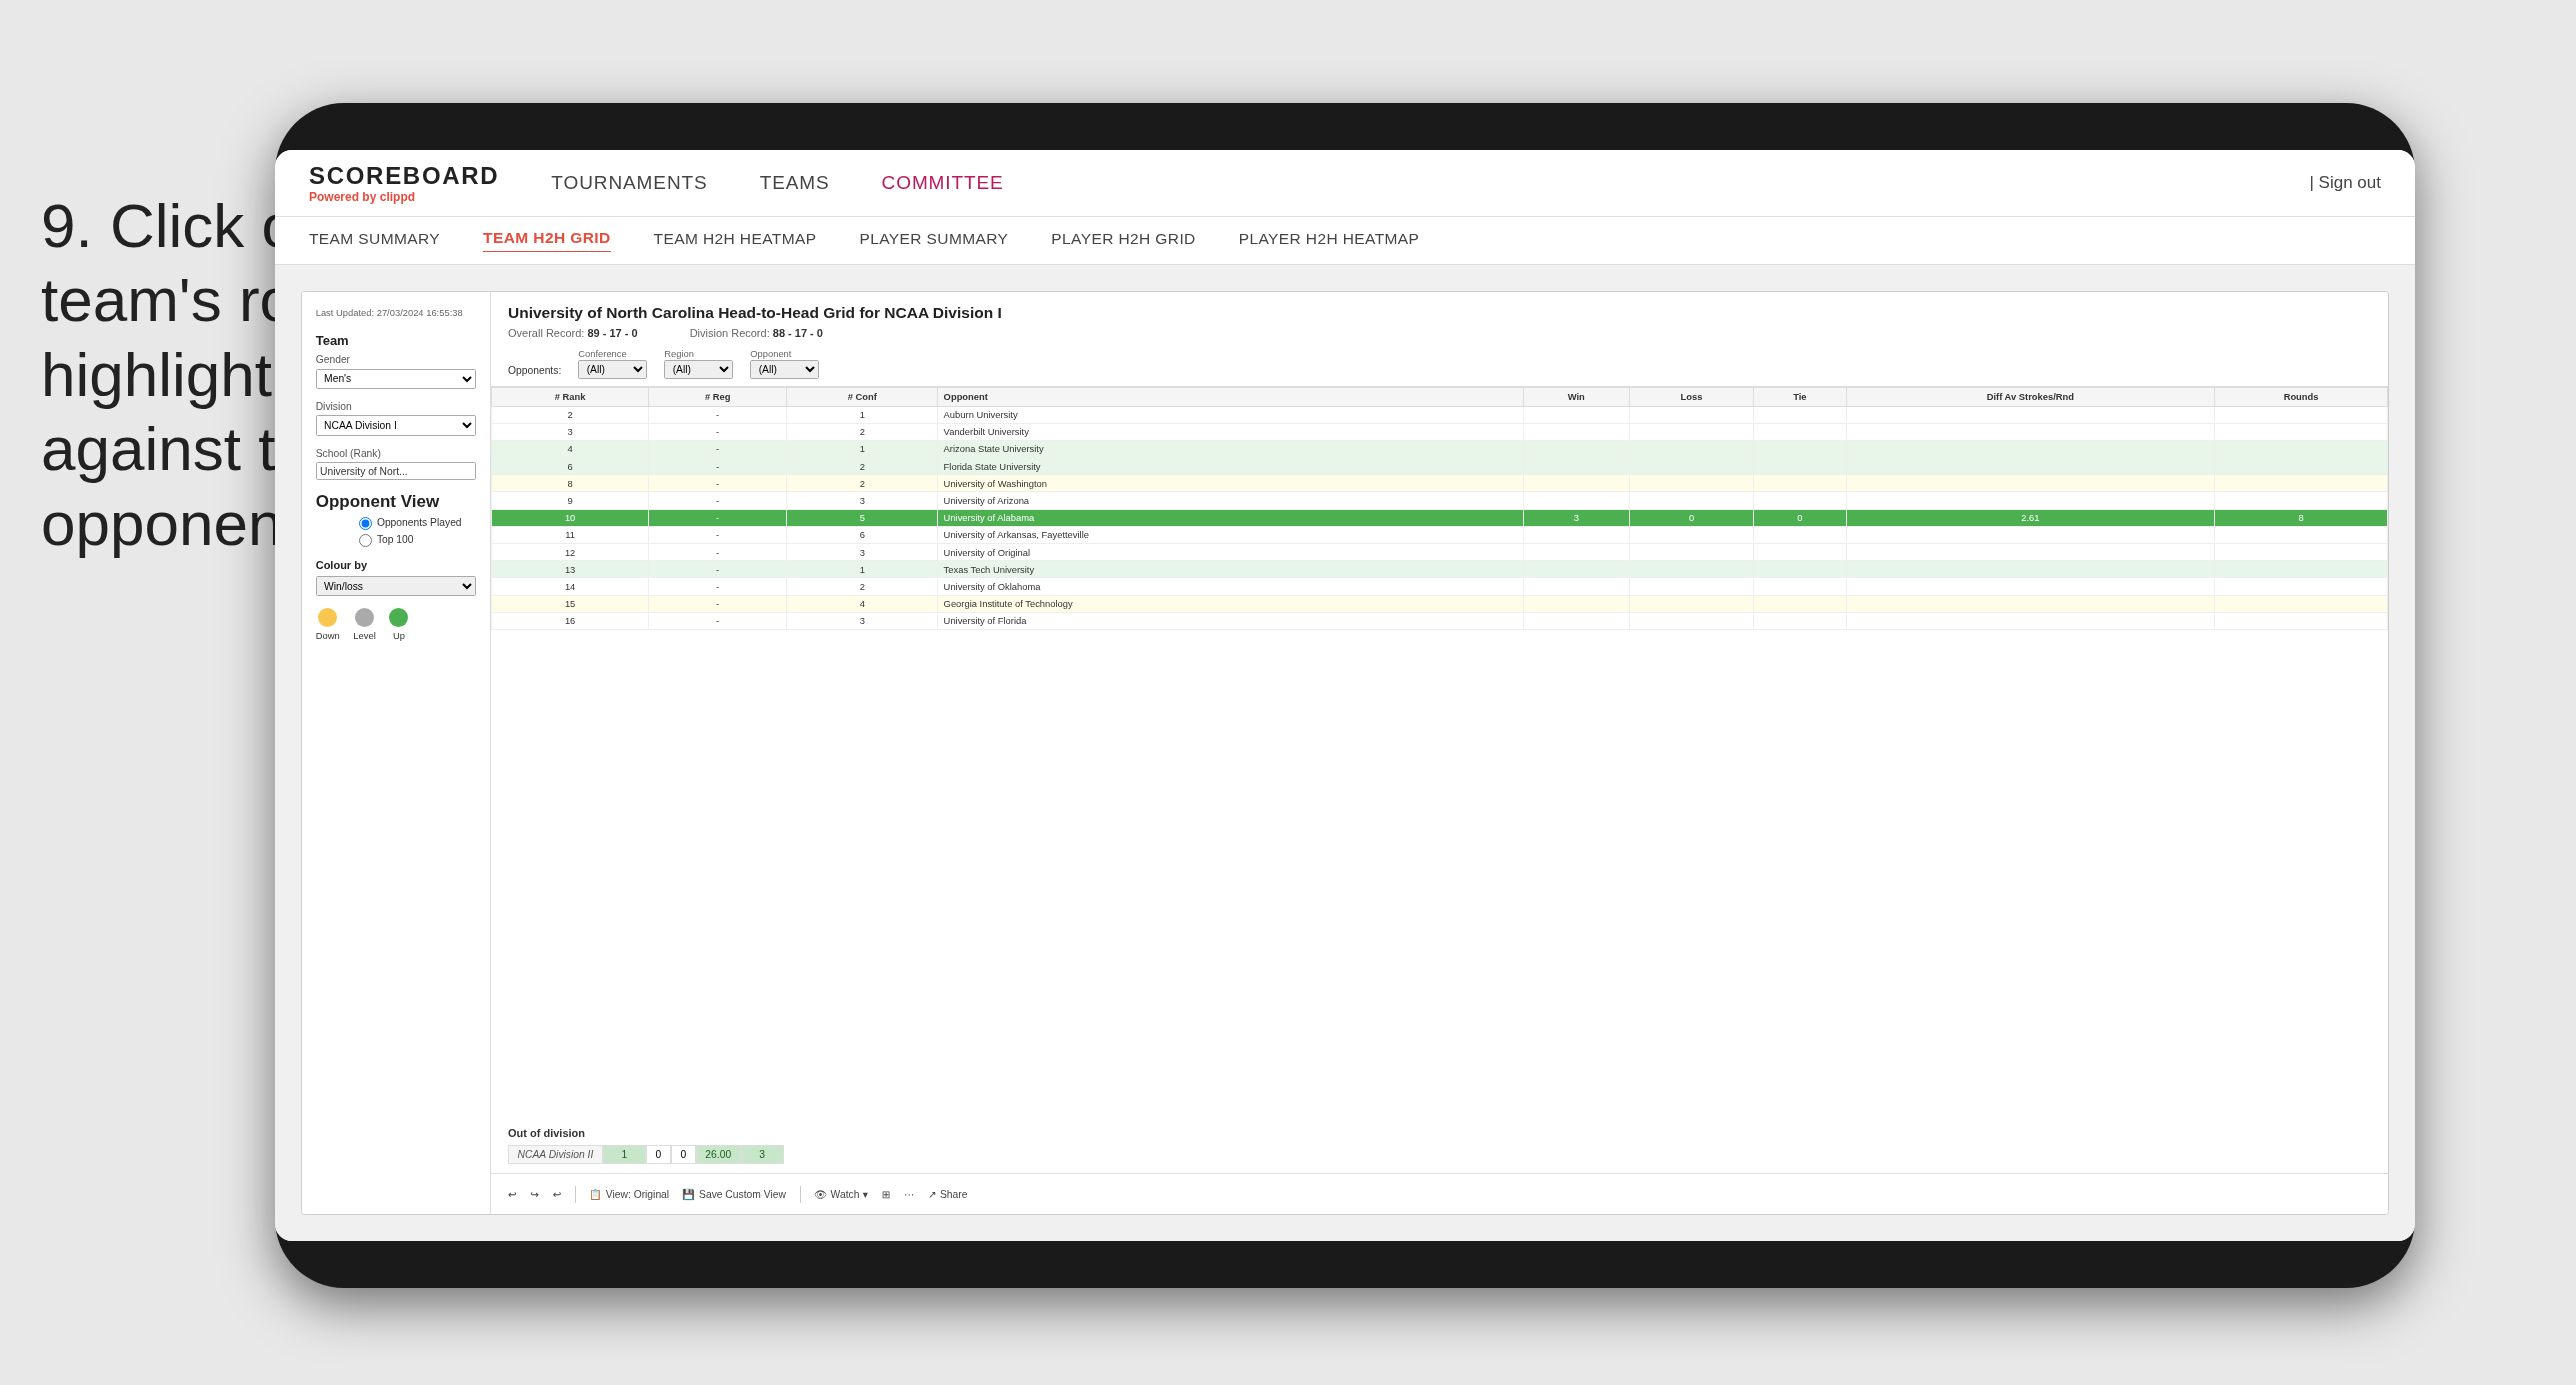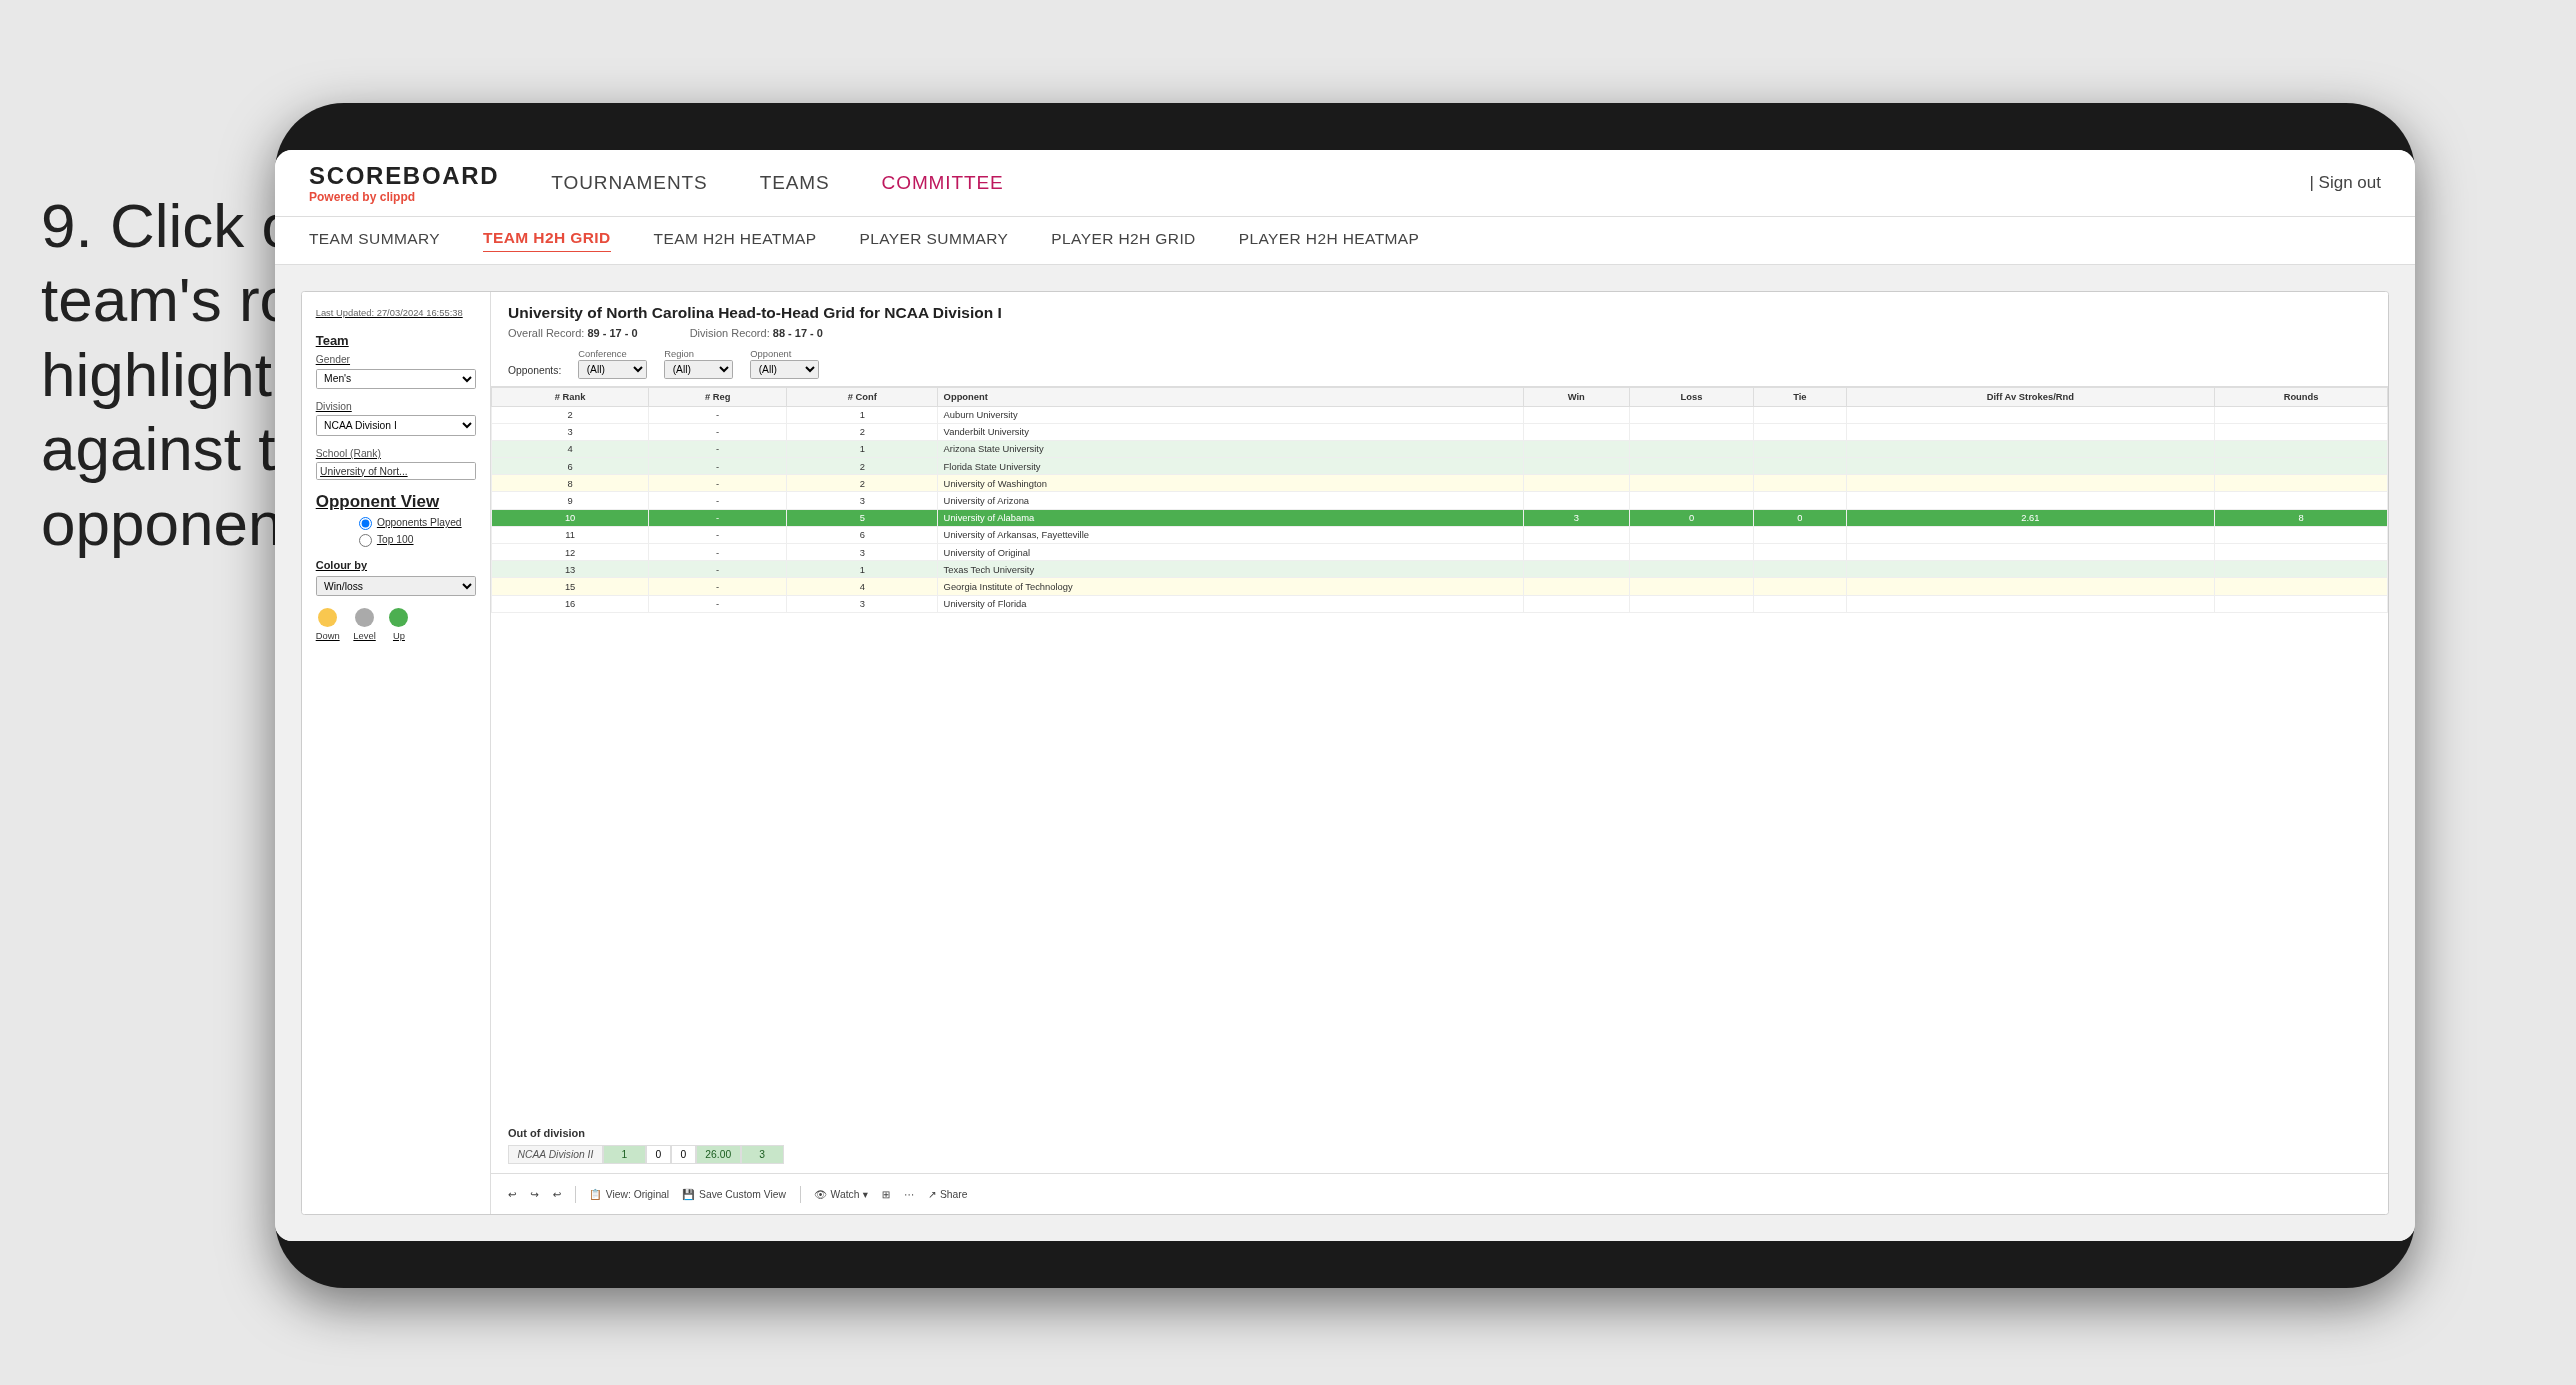--- a/index.html
+++ b/index.html
@@ -159,21 +159,20 @@
     }
 
     
     .sidebar {
       width: 189px;
       flex-shrink: 0;
       background: #fff;
       border-right: 0.9px solid #ddd;
       padding: 13.7px;
       font-size: 12px;
-      text-decoration: underline;
     }
 
     .sidebar-timestamp {
       font-size: 9.4px;
       color: #666;
       margin-bottom: 13.7px;
       line-height: 1.4;
     }
 
     .sidebar-section-label {
@@ -735,20 +734,31 @@
         <td>13</td>
         <td>-</td>
         <td>1</td>
         <td class="left-align">Texas Tech University</td>
         <td></td>
         <td></td>
         <td></td>
         <td></td>
         <td></td>
       </tr>
+                  <tr class="row-plain">
+        <td>14</td>
+        <td>-</td>
+        <td>2</td>
+        <td class="left-align">University of Oklahoma</td>
+        <td></td>
+        <td></td>
+        <td></td>
+        <td></td>
+        <td></td>
+      </tr>
                   <tr class="row-light-yellow">
         <td>15</td>
         <td>-</td>
         <td>4</td>
         <td class="left-align">Georgia Institute of Technology</td>
         <td></td>
         <td></td>
         <td></td>
         <td></td>
         <td></td>

